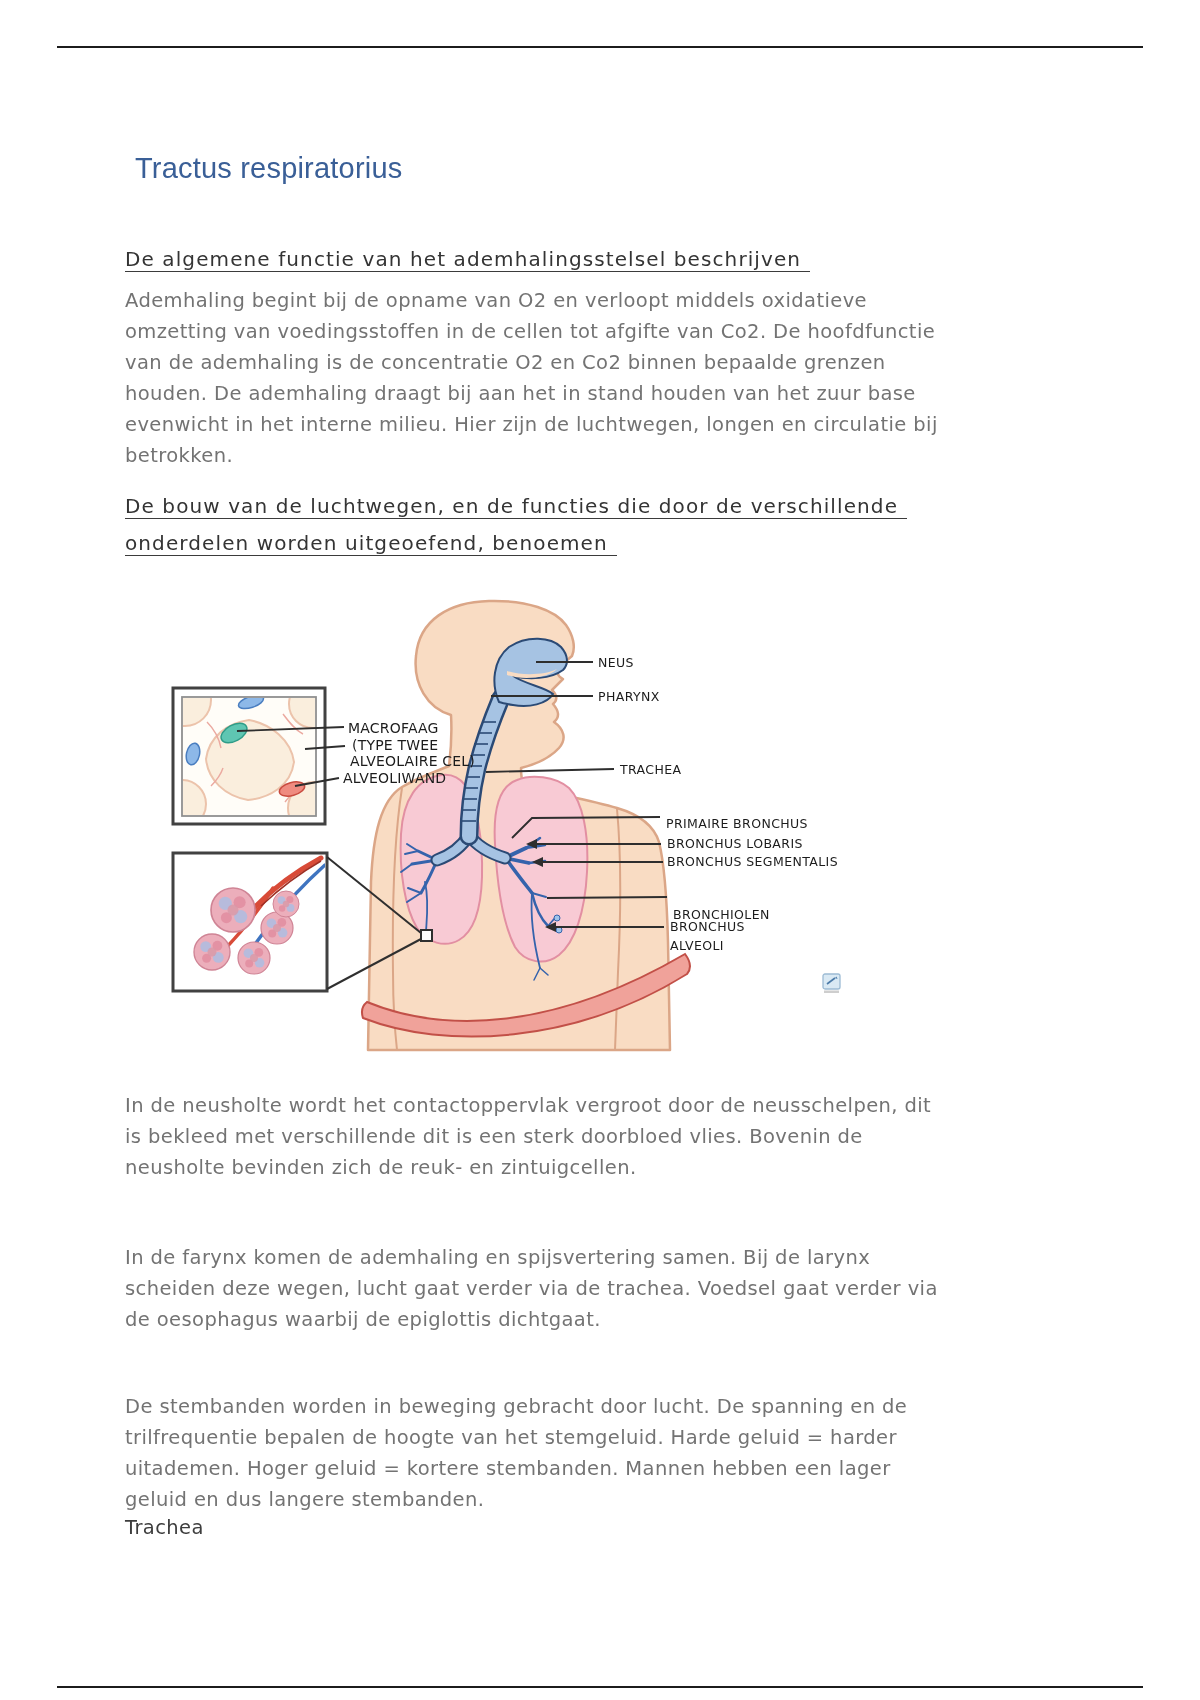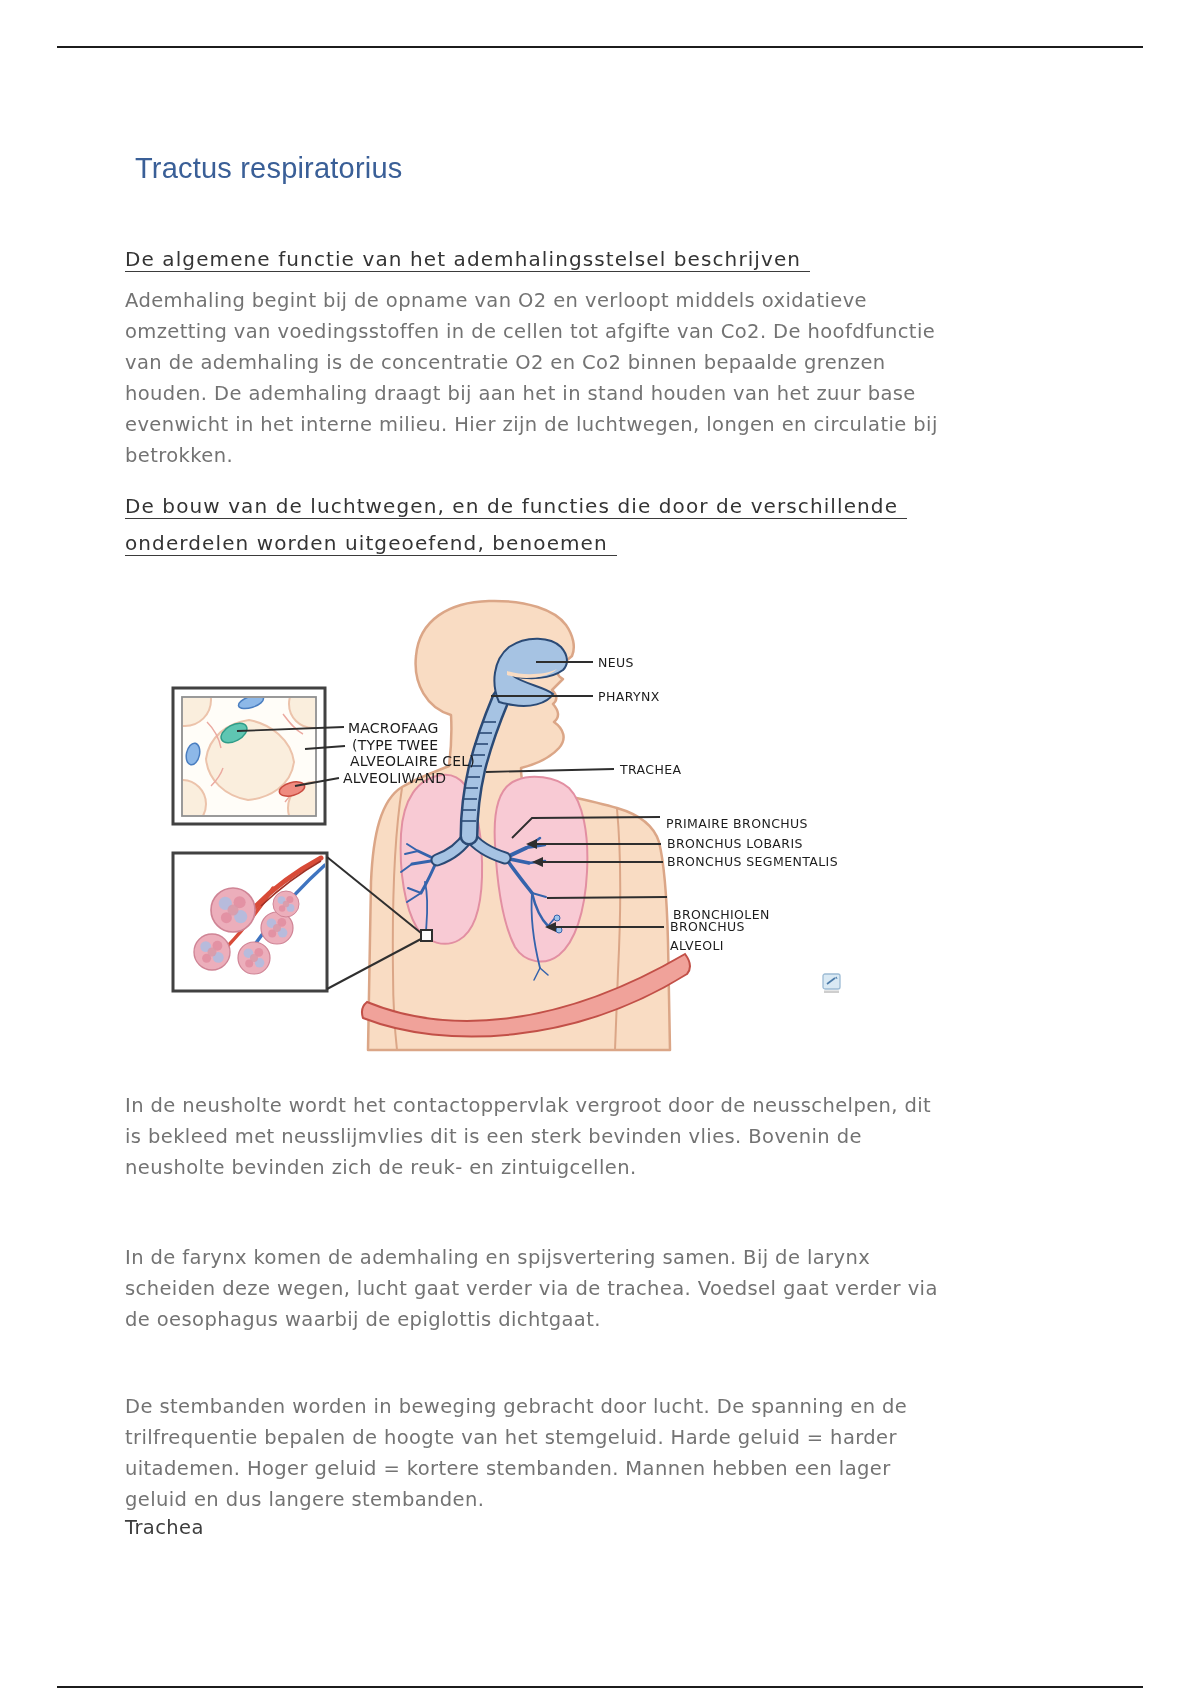--- a/index.html
+++ b/index.html
@@ -230,21 +230,21 @@
     <span class="dlabel" style="left:518px; top:319px;margin-top:17px;">BRONCHIOLEN</span>
     <span class="dlabel" style="left:515px; top:348px;">BRONCHUS</span>
     <span class="dlabel" style="left:515px; top:367px;">ALVEOLI</span>
     <span class="dlabel small" style="left:193px; top:149px;">MACROFAAG</span>
     <span class="dlabel small" style="left:197px; top:166px;">(TYPE TWEE</span>
     <span class="dlabel small" style="left:195px; top:182px;">ALVEOLAIRE CEL)</span>
     <span class="dlabel small" style="left:188px; top:199px;">ALVEOLIWAND</span>
   </div>
 
   <div class="para" style="top:1090px;">In de neusholte wordt het contactoppervlak vergroot door de neusschelpen, dit
-is bekleed met neusslijmvlies dit is een sterk bevinden vlies. Bovenin de
+is bekleed met verschillende dit is een sterk doorbloed vlies. Bovenin de
 neusholte bevinden zich de reuk- en zintuigcellen.</div>
 
   <div class="para" style="top:1242px;">In de farynx komen de ademhaling en spijsvertering samen. Bij de larynx
 scheiden deze wegen, lucht gaat verder via de trachea. Voedsel gaat verder via
 de oesophagus waarbij de epiglottis dichtgaat.</div>
 
   <div class="para" style="top:1391px;">De stembanden worden in beweging gebracht door lucht. De spanning en de
 trilfrequentie bepalen de hoogte van het stemgeluid. Harde geluid = harder
 uitademen. Hoger geluid = kortere stembanden. Mannen hebben een lager
 geluid en dus langere stembanden.</div>

